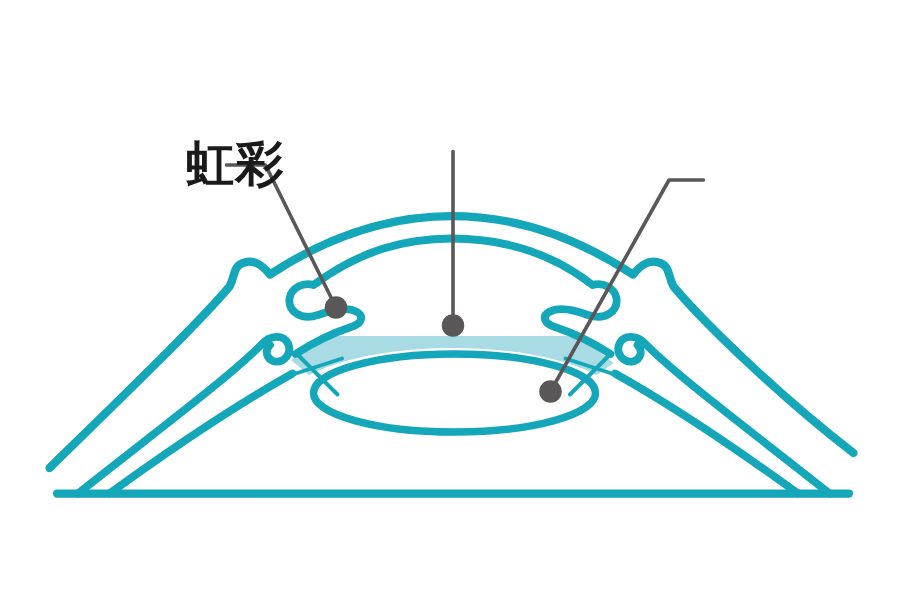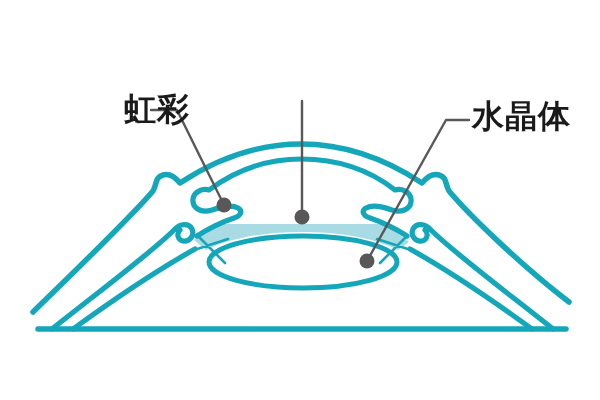--- a/index.html
+++ b/index.html
@@ -74,14 +74,13 @@
     </g>
 
     <g stroke="none" fill="#595757">
       <circle cx="224" cy="205" r="7.5"></circle>
       <circle cx="302" cy="217" r="7.5"></circle>
       <circle cx="367" cy="261" r="7.5"></circle>
     </g>
   </svg>
 
   <div class="label label-iris">虹彩</div>
-  <div class="label label-lens">水晶体</div>
 </div>
 
 </body></html>

